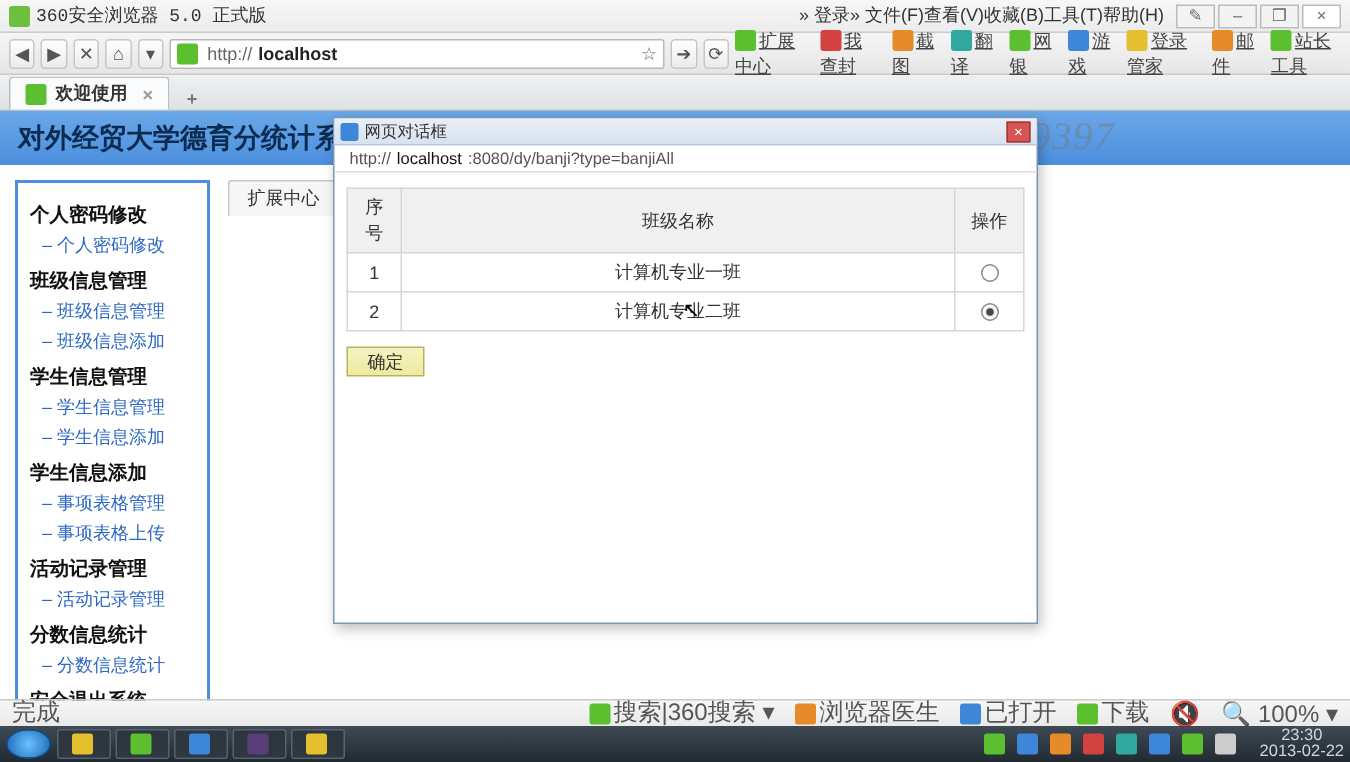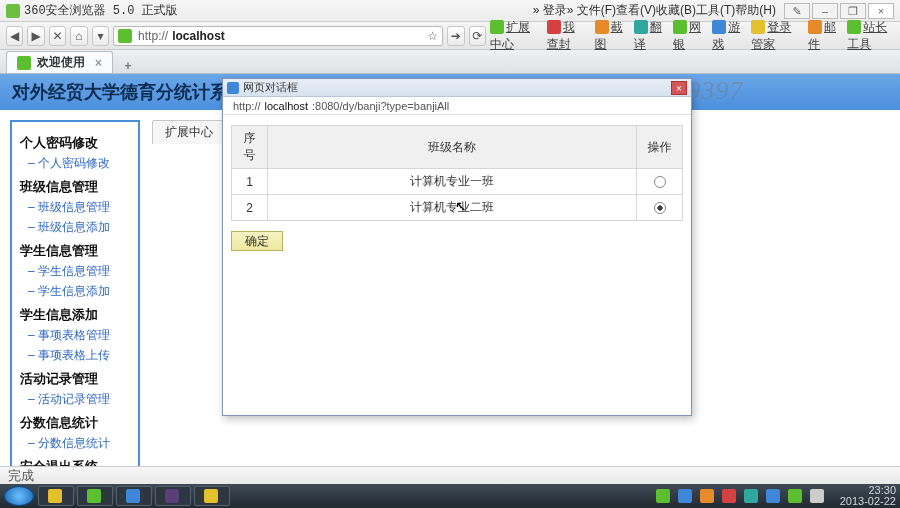--- a/index.html
+++ b/index.html
@@ -53,29 +53,29 @@
   table.grid th { background:#f0f0f0; font-weight:normal; }
   .col-idx { width:36px; }
   .col-op { width:46px; }
   .radio { width:12px;height:12px;border:1px solid #888;border-radius:50%;display:inline-block;vertical-align:middle;background:#fff; }
   .radio.sel { background:radial-gradient(#444 0 35%, #fff 40% 100%); }
   .ok-btn { margin-top:10px;width:52px;height:20px;border:1px solid #b8b35a;background:linear-gradient(#f5f3c2,#eeea9f);color:#333;font-size:12px;display:flex;align-items:center;justify-content:center;cursor:pointer; }
 
   .cursor { position:absolute; left:455px; top:198px; font-size:14px; color:#000; pointer-events:none; }
 
   
-  .statusbar { position:absolute;left:0;right:0;bottom:24px;height:18px;background:linear-gradient(#f7f7f7,#e9e9e9);border-top:1px solid #ccc;display:flex;align-items:center;padding:0 8px;font-size:13px;color:#555;gap:14px; }
+  .statusbar { position:absolute;left:0;right:0;bottom:24px;height:18px;background:linear-gradient(#f7f7f7,#e9e9e9);border-top:1px solid #ccc;display:flex;align-items:center;padding:0 8px;font-size:16px;color:#555;gap:14px; }
   .statusbar .right { margin-left:auto; display:flex; gap:14px; align-items:center; }
 
   
   .taskbar { position:absolute;left:0;right:0;bottom:0;height:24px;background:linear-gradient(#3f4a55,#222a31);display:flex;align-items:center;padding:0 4px;color:#cfd6dd;font-size:11px; }
   .start { width:30px;height:20px;background:radial-gradient(circle at 50% 50%, #6cc1ff, #1866b3);border-radius:50%;margin-right:4px;border:1px solid #0d4d8b; }
   .task { width:36px;height:20px;border:1px solid #556270;border-radius:2px;margin-right:3px;background:#2e3740;display:flex;align-items:center;justify-content:center; }
   .tray { margin-left:auto;display:flex;align-items:center;gap:6px; }
-  .clock { text-align:right;line-height:11px;margin-left:8px; }
+  .clock { text-align:center;line-height:11px;margin-left:8px; }
 
   .watermark { position:absolute; top:76px; left:210px; right:40px; text-align:center; font-size:26px; font-family:Georgia, serif; color:rgba(120,120,120,.45); letter-spacing:1px; pointer-events:none; font-style:italic; }
 </style>
 </head>
 <body>
 
 <div class="browser-titlebar">
   <span class="favicon"></span>
   <span class="title">360安全浏览器 5.0 正式版</span>
   <span class="spacer"></span>
@@ -196,20 +196,28 @@
         </tbody>
     </table>
     <div class="ok-btn">确定</div>
   </div>
 </div>
 
 <div class="cursor">↖</div>
 
 <div class="statusbar">
   <span>完成</span>
+  <div class="right">
+    <span><span class="ico ico-green"></span><span>搜索|360搜索</span> ▾</span>
+    <span><span class="ico ico-orange"></span><span>浏览器医生</span></span>
+    <span><span class="ico ico-blue"></span><span>已打开</span></span>
+    <span><span class="ico ico-green"></span><span>下载</span></span>
+    <span>🔇</span>
+    <span>🔍 <span>100%</span> ▾</span>
+  </div>
 </div>
 
 <div class="taskbar">
   <div class="start"></div>
   <div class="task">
       <span class="ico ico-yellow"></span>
     </div>
   <div class="task">
       <span class="ico ico-green"></span>
     </div>

